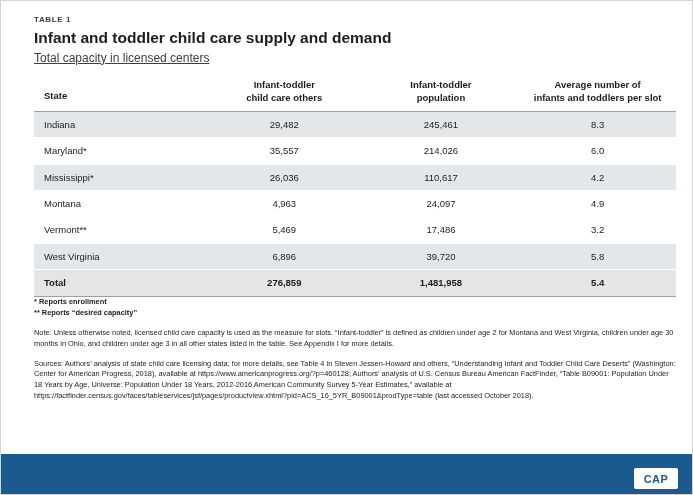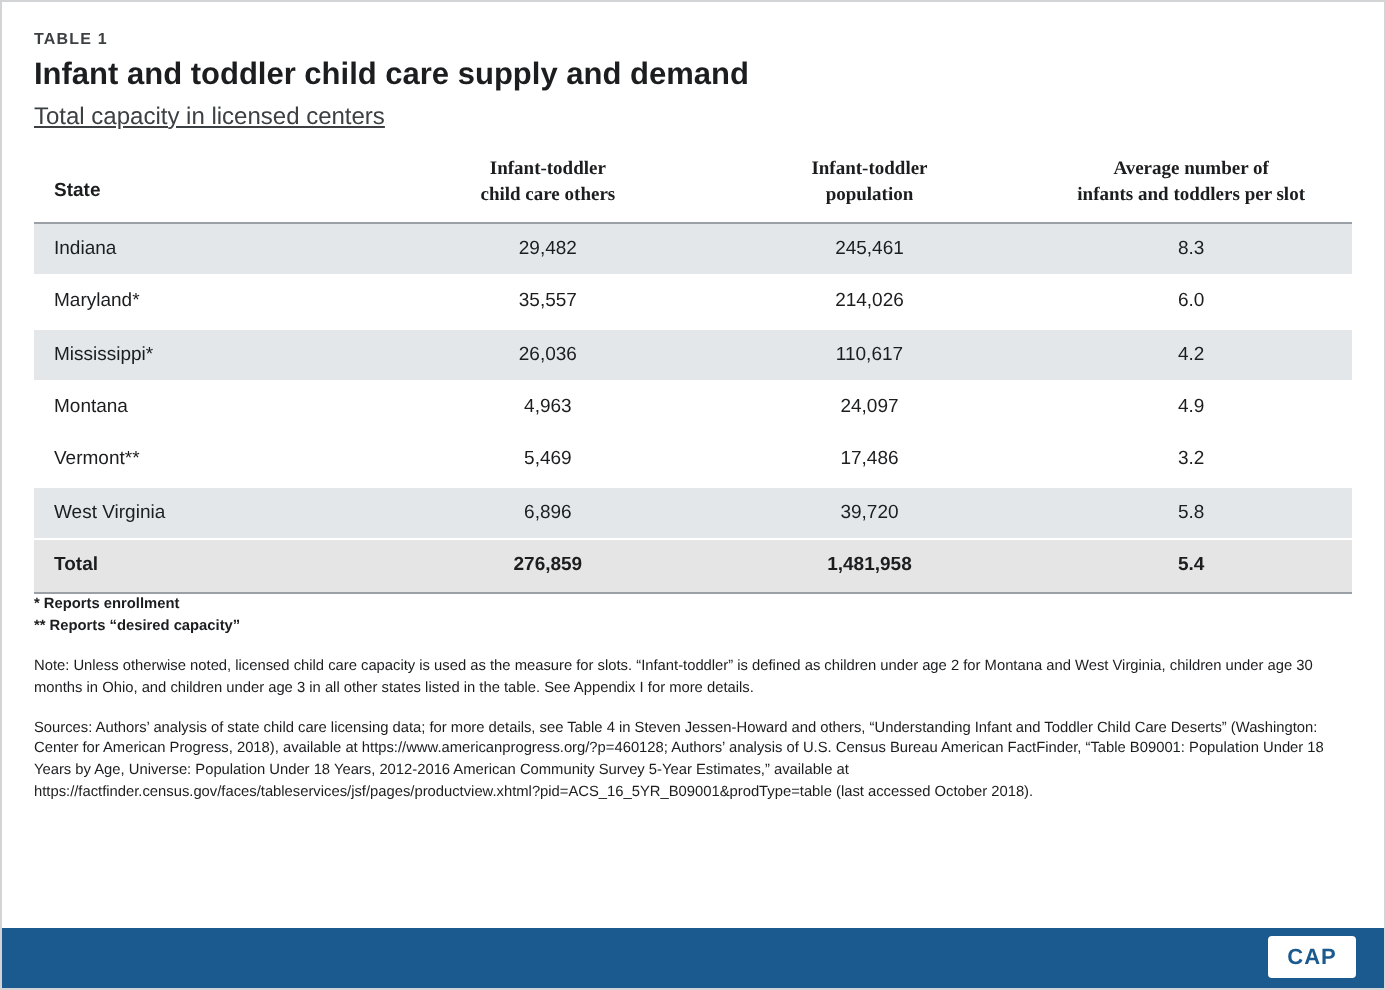--- a/index.html
+++ b/index.html
@@ -16,21 +16,21 @@
   .page {
     position: relative;
     width: 693px;
     height: 495px;
     box-sizing: border-box;
     border: 1px solid #d2d4d6;
     background: #ffffff;
     overflow: hidden;
   }
   .inner {
-    padding: 14px 16px 0 16px;
+    padding: 14px 16px 0 33px;
   }
   .table-label {
     font-size: 8px;
     font-weight: bold;
     letter-spacing: 0.6px;
     color: #3c4043;
     margin: 0 0 5px 0;
     text-transform: uppercase;
   }
   .title {
@@ -50,21 +50,20 @@
   table.data {
     width: 100%;
     border-collapse: collapse;
     table-layout: fixed;
   }
   table.data th.col-state {
     width: 27%;
   }
   table.data th.col-num {
     width: 24.33%;
-    font-family: Liberation Serif, serif;
   }
   table.data thead th {
     font-size: 9.5px;
     font-weight: bold;
     color: #1c1d1f;
     padding: 0 10px 7px 10px;
     vertical-align: bottom;
     line-height: 1.3;
   }
   table.data thead th.head-state {
@@ -122,21 +121,21 @@
     text-align: left;
   }
   .notes .body-note.first {
     margin-top: 9px;
   }
   .footer {
     position: absolute;
     left: 0;
     right: 0;
     bottom: 0;
-    height: 30px;
+    height: 40px;
     background: #1a5a8e;
   }
   .cap-logo {
     position: absolute;
     right: 14px;
     bottom: 5px;
     width: 44px;
     height: 21px;
     background: #ffffff;
     border-radius: 2px;

